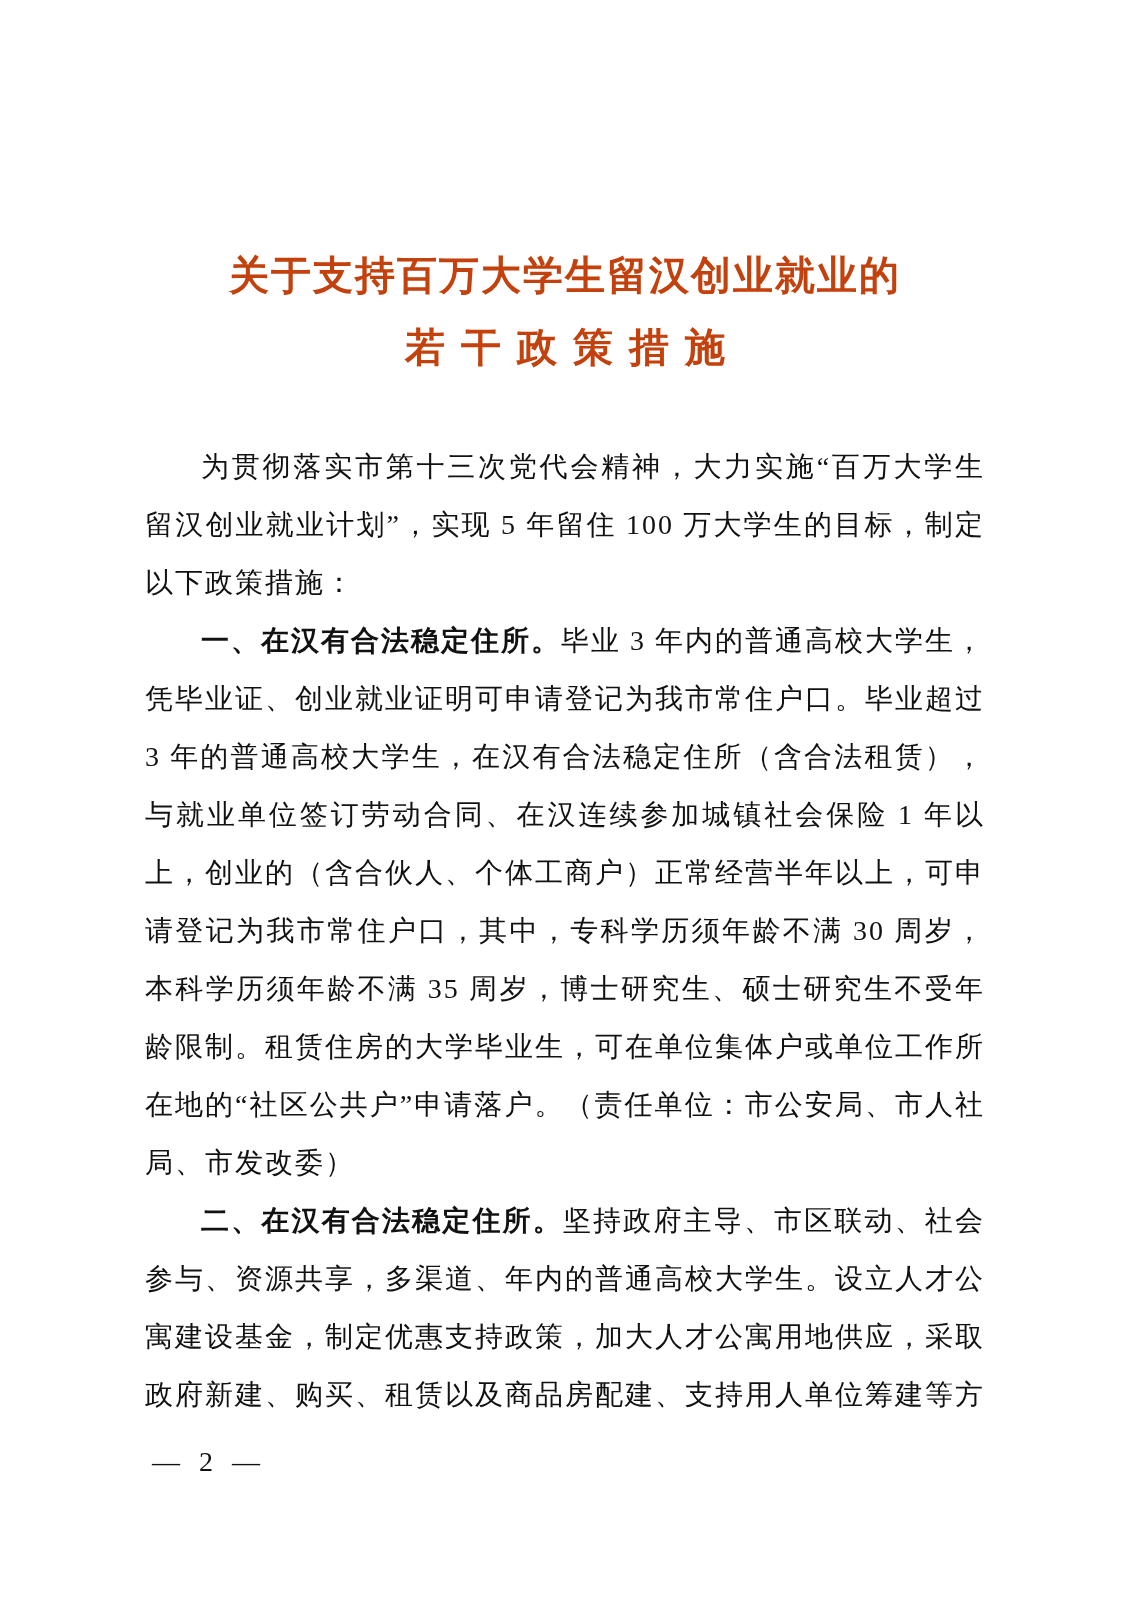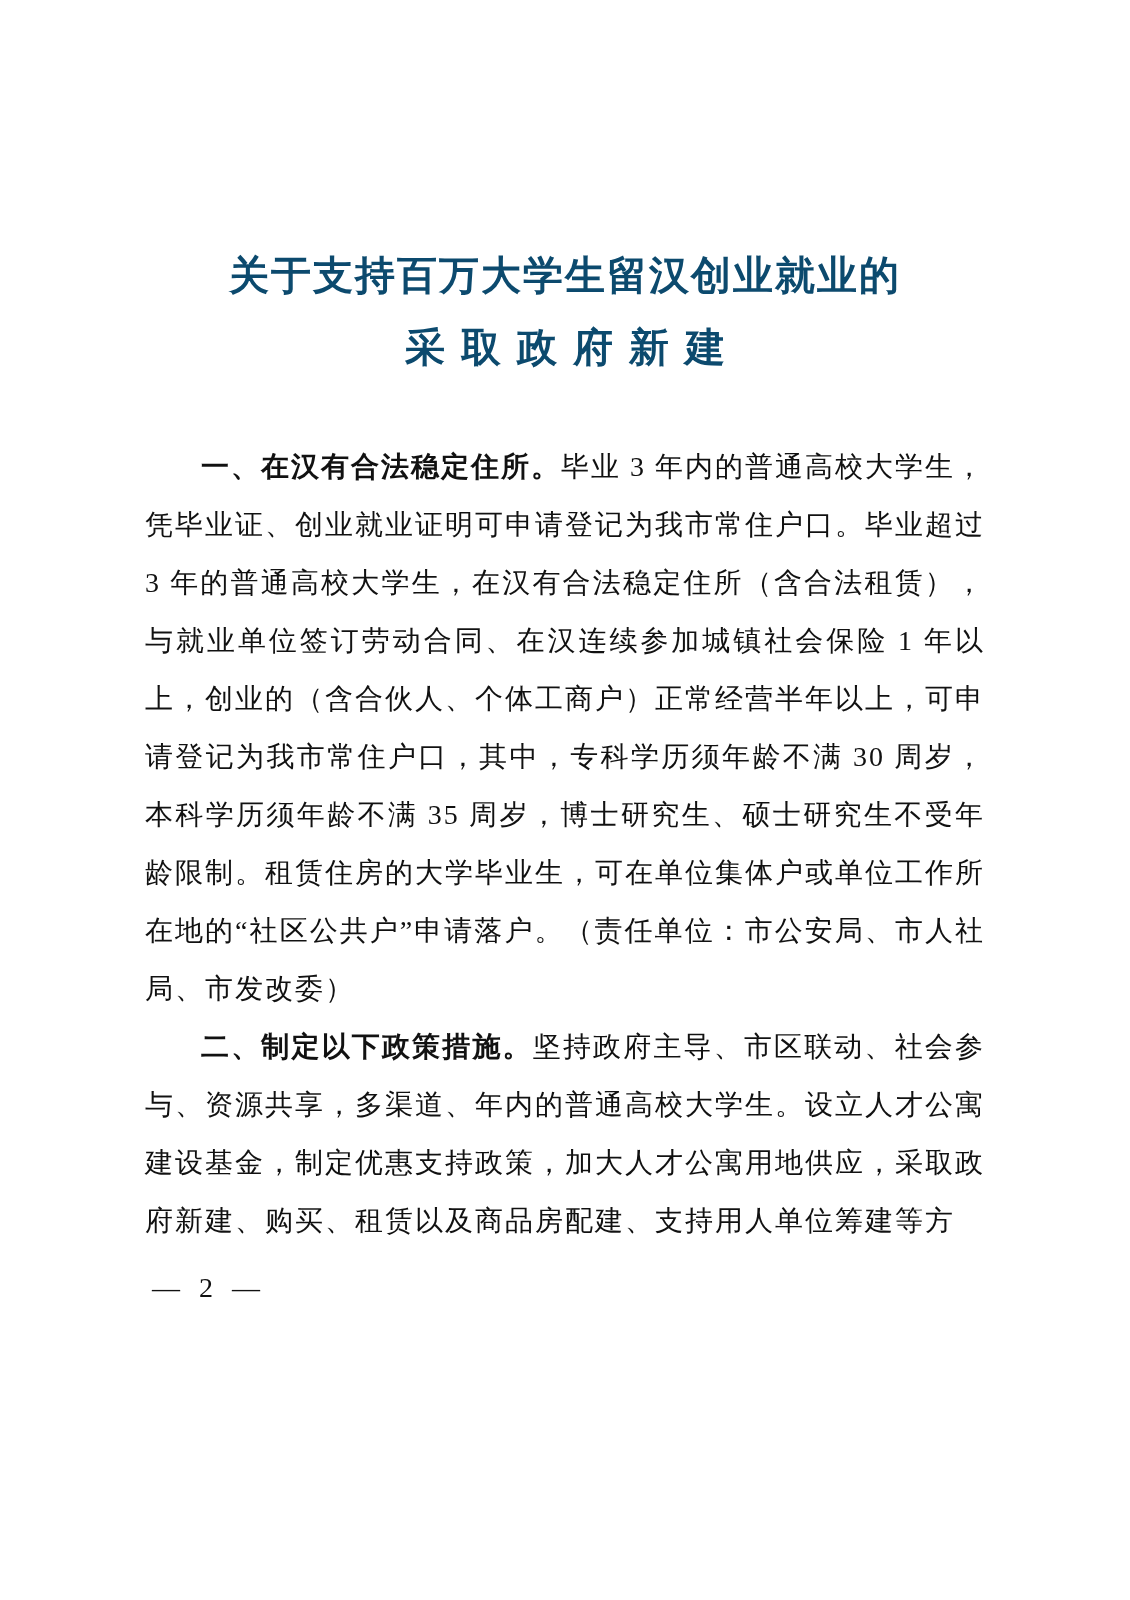--- a/index.html
+++ b/index.html
@@ -15,21 +15,21 @@
     background: #ffffff;
     color: #111111;
     font-family: "Liberation Serif", serif;
     overflow: hidden;
     box-sizing: border-box;
   }
   .doc-title {
     padding-top: 252px;
     text-align: center;
     font-weight: bold;
-    color: #0c4a6e;
+    color: #c2410c;
   }
   .doc-title .t-line1 {
     font-size: 40px;
     line-height: 48px;
     letter-spacing: 2px;
   }
   .doc-title .t-line2 {
     margin-top: 24px;
     font-size: 40px;
     line-height: 48px;
@@ -66,27 +66,28 @@
     color: #111111;
   }
 </style>
 </head>
 <body>
 
 <div class="page">
 
   <div class="doc-title">
     <div class="t-line1">关于支持百万大学生留汉创业就业的</div>
-    <div class="t-line2">采取政府新建</div>
+    <div class="t-line2">若干政策措施</div>
   </div>
 
   <div class="doc-body">
 
+    <p><span>为贯彻落实市第十三次党代会精神，大力实施“百万大学生留汉创业就业计划”，实现 5 年留住 100 万大学生的目标，制定以下政策措施：</span></p>
 
     <p><span class="section-lead">一、在汉有合法稳定住所。</span><span>毕业 3 年内的普通高校大学生，凭毕业证、创业就业证明可申请登记为我市常住户口。毕业超过 3 年的普通高校大学生，在汉有合法稳定住所（含合法租赁），与就业单位签订劳动合同、在汉连续参加城镇社会保险 1 年以上，创业的（含合伙人、个体工商户）正常经营半年以上，可申请登记为我市常住户口，其中，专科学历须年龄不满 30 周岁，本科学历须年龄不满 35 周岁，博士研究生、硕士研究生不受年龄限制。租赁住房的大学毕业生，可在单位集体户或单位工作所在地的“社区公共户”申请落户。</span><span class="resp-units">（责任单位：市公安局、市人社局、市发改委）</span></p>
 
-    <p><span class="section-lead">二、制定以下政策措施。</span><span>坚持政府主导、市区联动、社会参与、资源共享，多渠道、年内的普通高校大学生。设立人才公寓建设基金，制定优惠支持政策，加大人才公寓用地供应，采取政府新建、购买、租赁以及商品房配建、支持用人单位筹建等方</span></p>
+    <p><span class="section-lead">二、在汉有合法稳定住所。</span><span>坚持政府主导、市区联动、社会参与、资源共享，多渠道、年内的普通高校大学生。设立人才公寓建设基金，制定优惠支持政策，加大人才公寓用地供应，采取政府新建、购买、租赁以及商品房配建、支持用人单位筹建等方</span></p>
 
   </div>
 
   <div class="page-footer">— 2 —</div>
 
 </div>
 
 </body></html>

